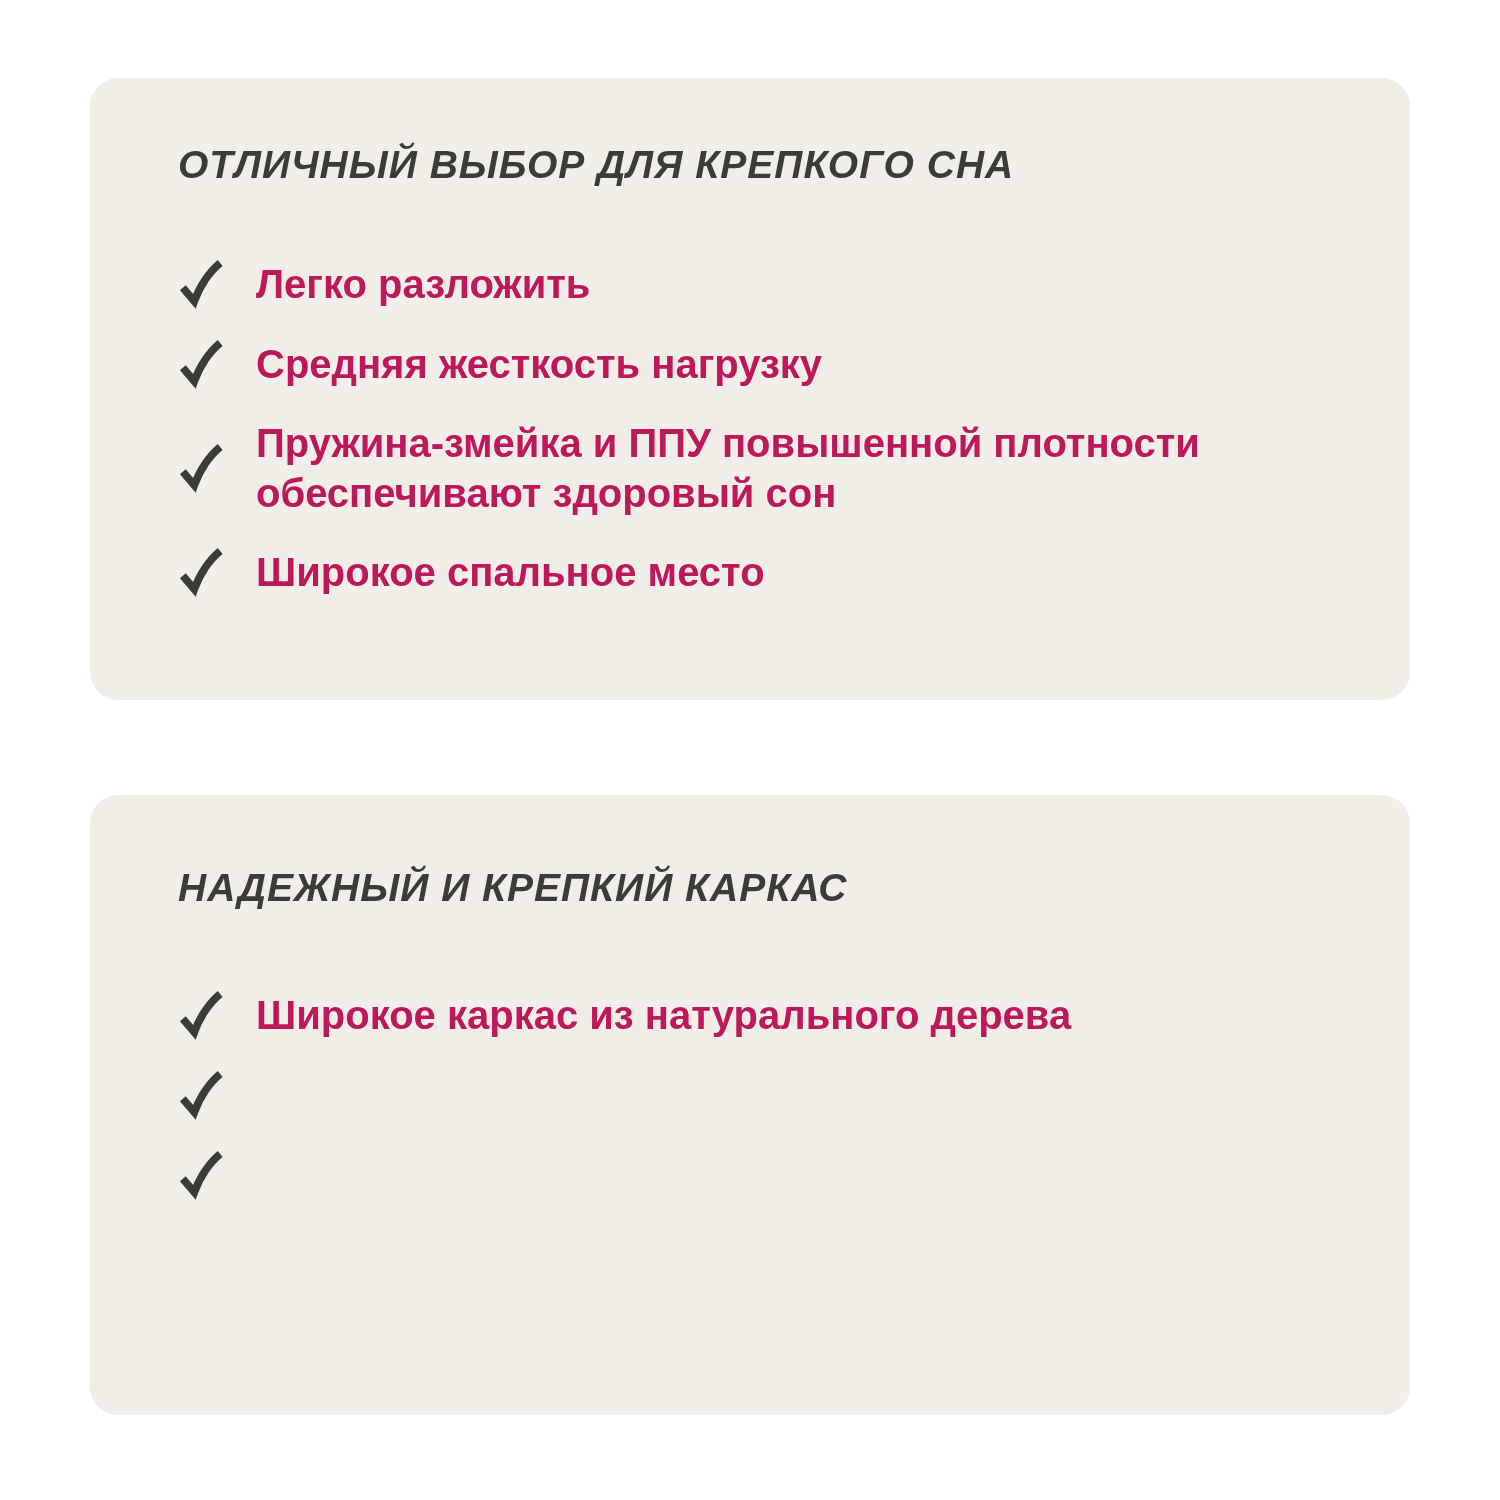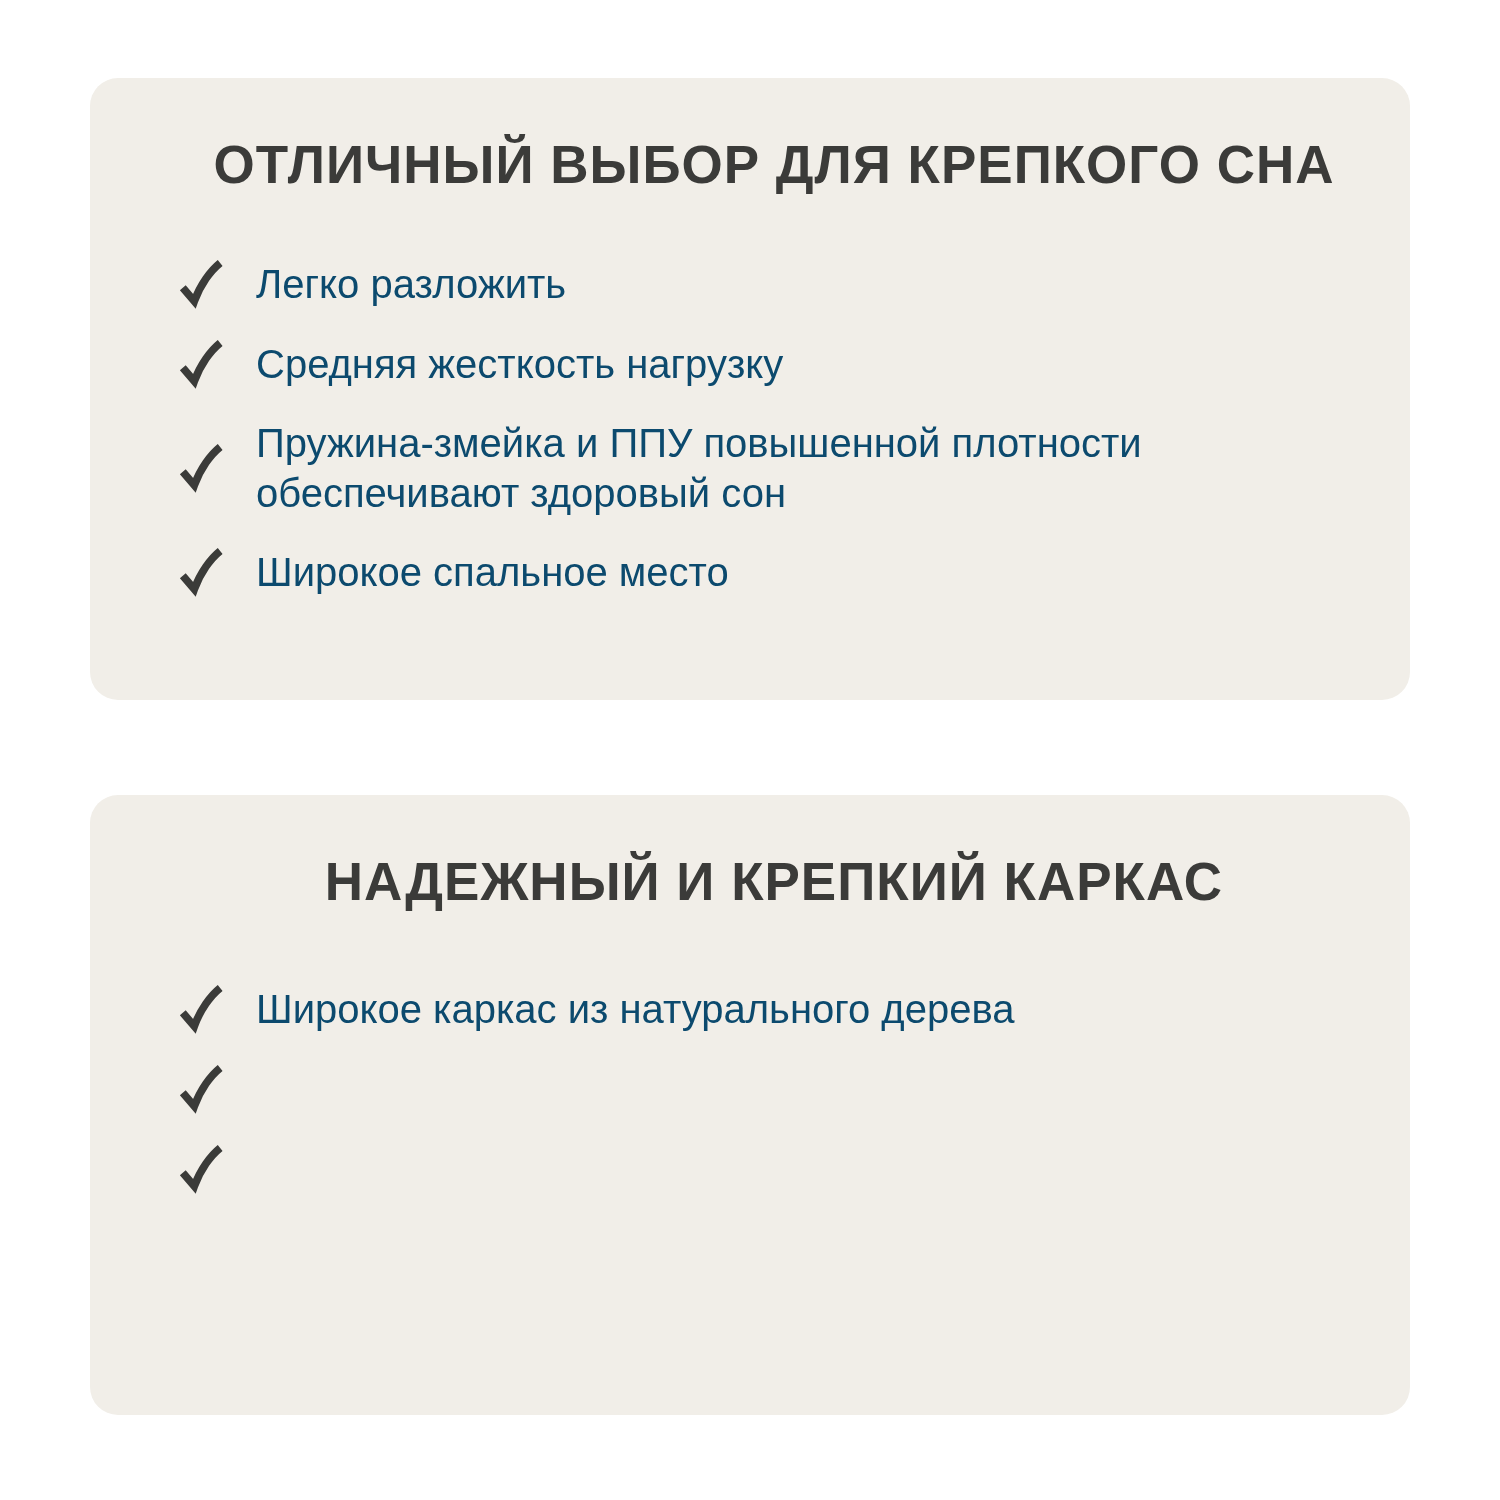--- a/index.html
+++ b/index.html
@@ -20,52 +20,52 @@
     width: 1320px;
     margin-left: 90px;
     background: #f1eee8;
     border-radius: 28px;
     padding: 58px 40px 0 88px;
     overflow: hidden;
   }
   .card-1 { margin-top: 78px; height: 622px; }
   .card-2 { margin-top: 95px; height: 620px; }
   .card-title {
-    font-size: 53px;
+    font-size: 39px;
     line-height: 58px;
     font-weight: bold;
     letter-spacing: 1px;
-    text-align: center;
     margin-bottom: 64px;
     color: #3b3b39;
+    font-style: italic;
   }
-  .card-2 .card-title { margin-top: 0; margin-bottom: 72px; }
+  .card-2 .card-title { margin-top: 6px; margin-bottom: 72px; }
   .feature-list {
     list-style: none;
   }
   .feature-item {
     display: flex;
     align-items: center;
     margin-bottom: 28px;
   }
   .check {
     flex: 0 0 46px;
     width: 46px;
     height: 52px;
     margin-right: 32px;
     color: #3b3b39;
   }
   .check svg { width: 46px; height: 52px; display: block; }
   .item-text {
     font-size: 40px;
     line-height: 50px;
-    font-weight: 400;
+    font-weight: 700;
     max-width: 1030px;
     white-space: pre-wrap;
-    color: #0c4a6e;
+    color: #be185d;
   }
 </style>
 </head>
 <body>
 
 <div class="page">
 
   <section class="card card-1">
     <h2 class="card-title">ОТЛИЧНЫЙ ВЫБОР ДЛЯ КРЕПКОГО СНА</h2>
     <ul class="feature-list">

